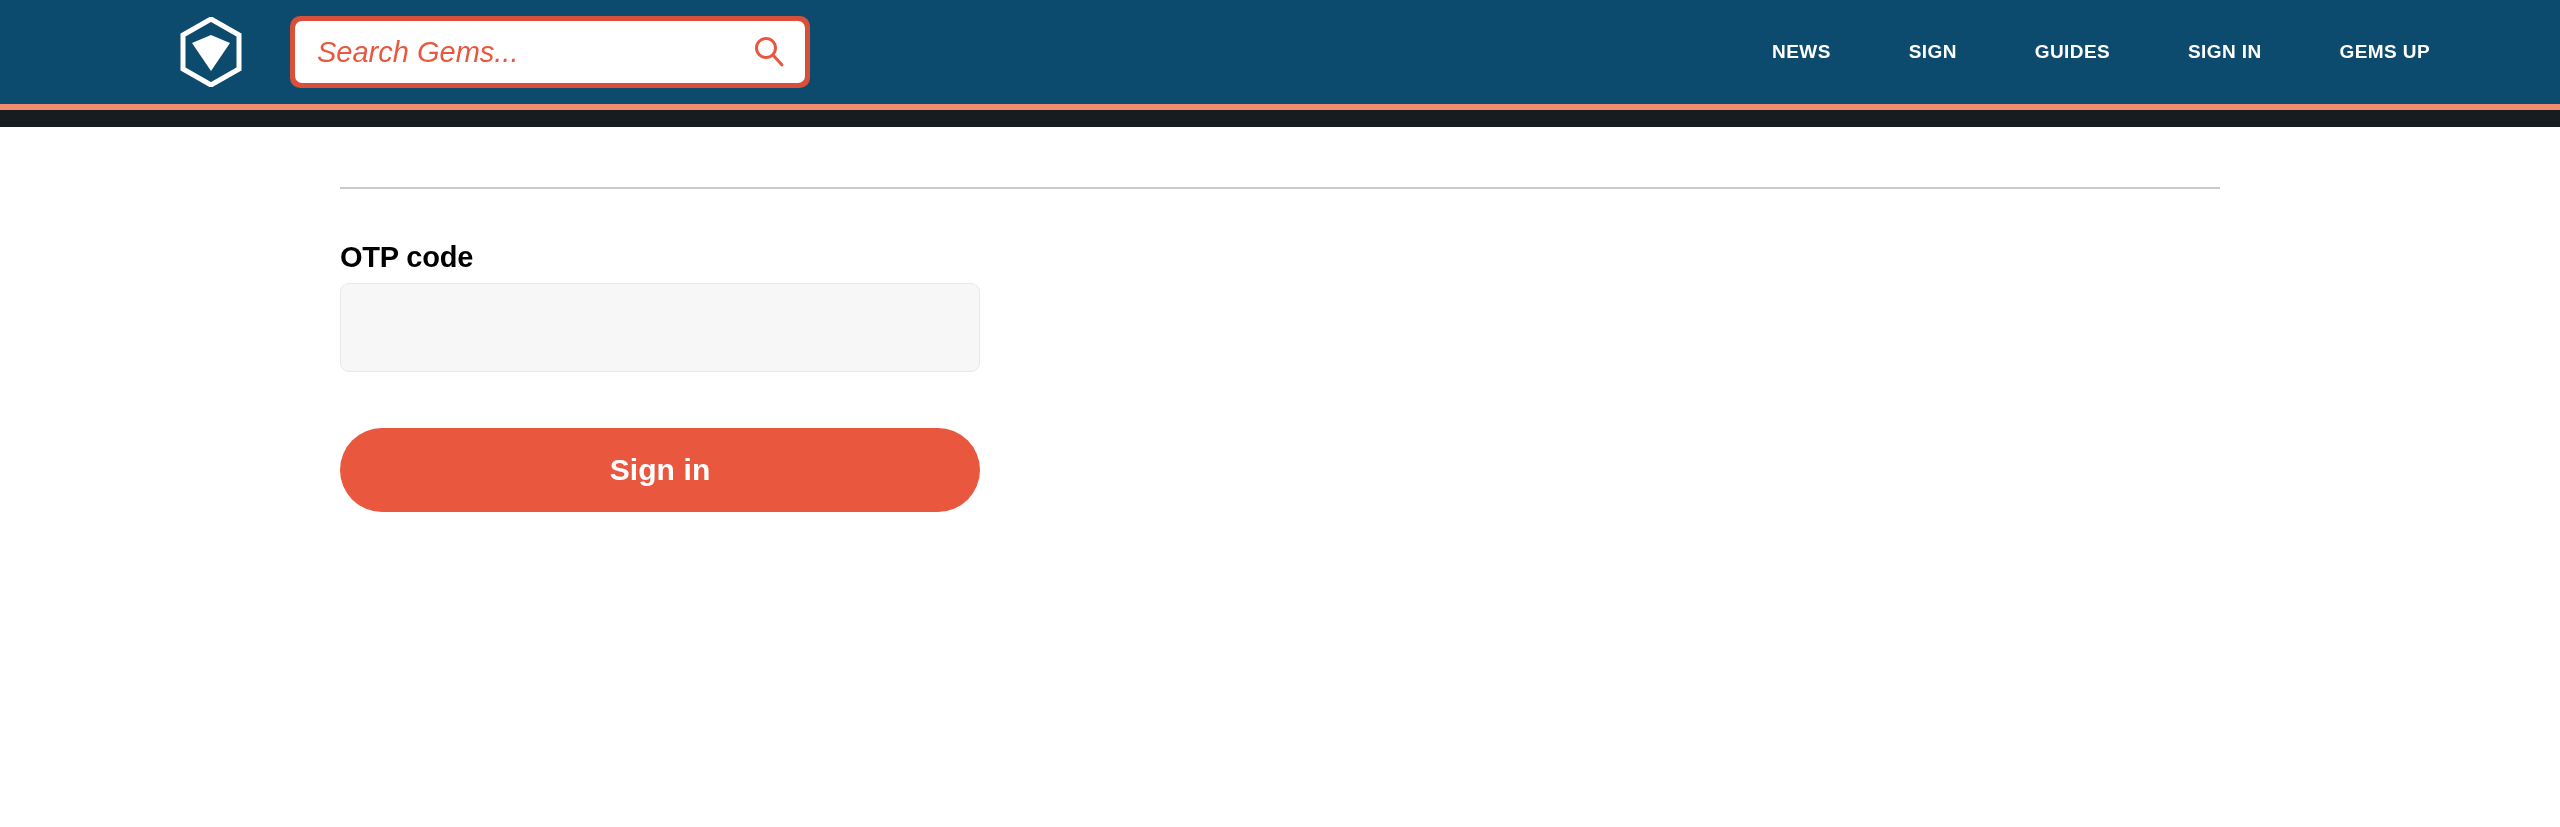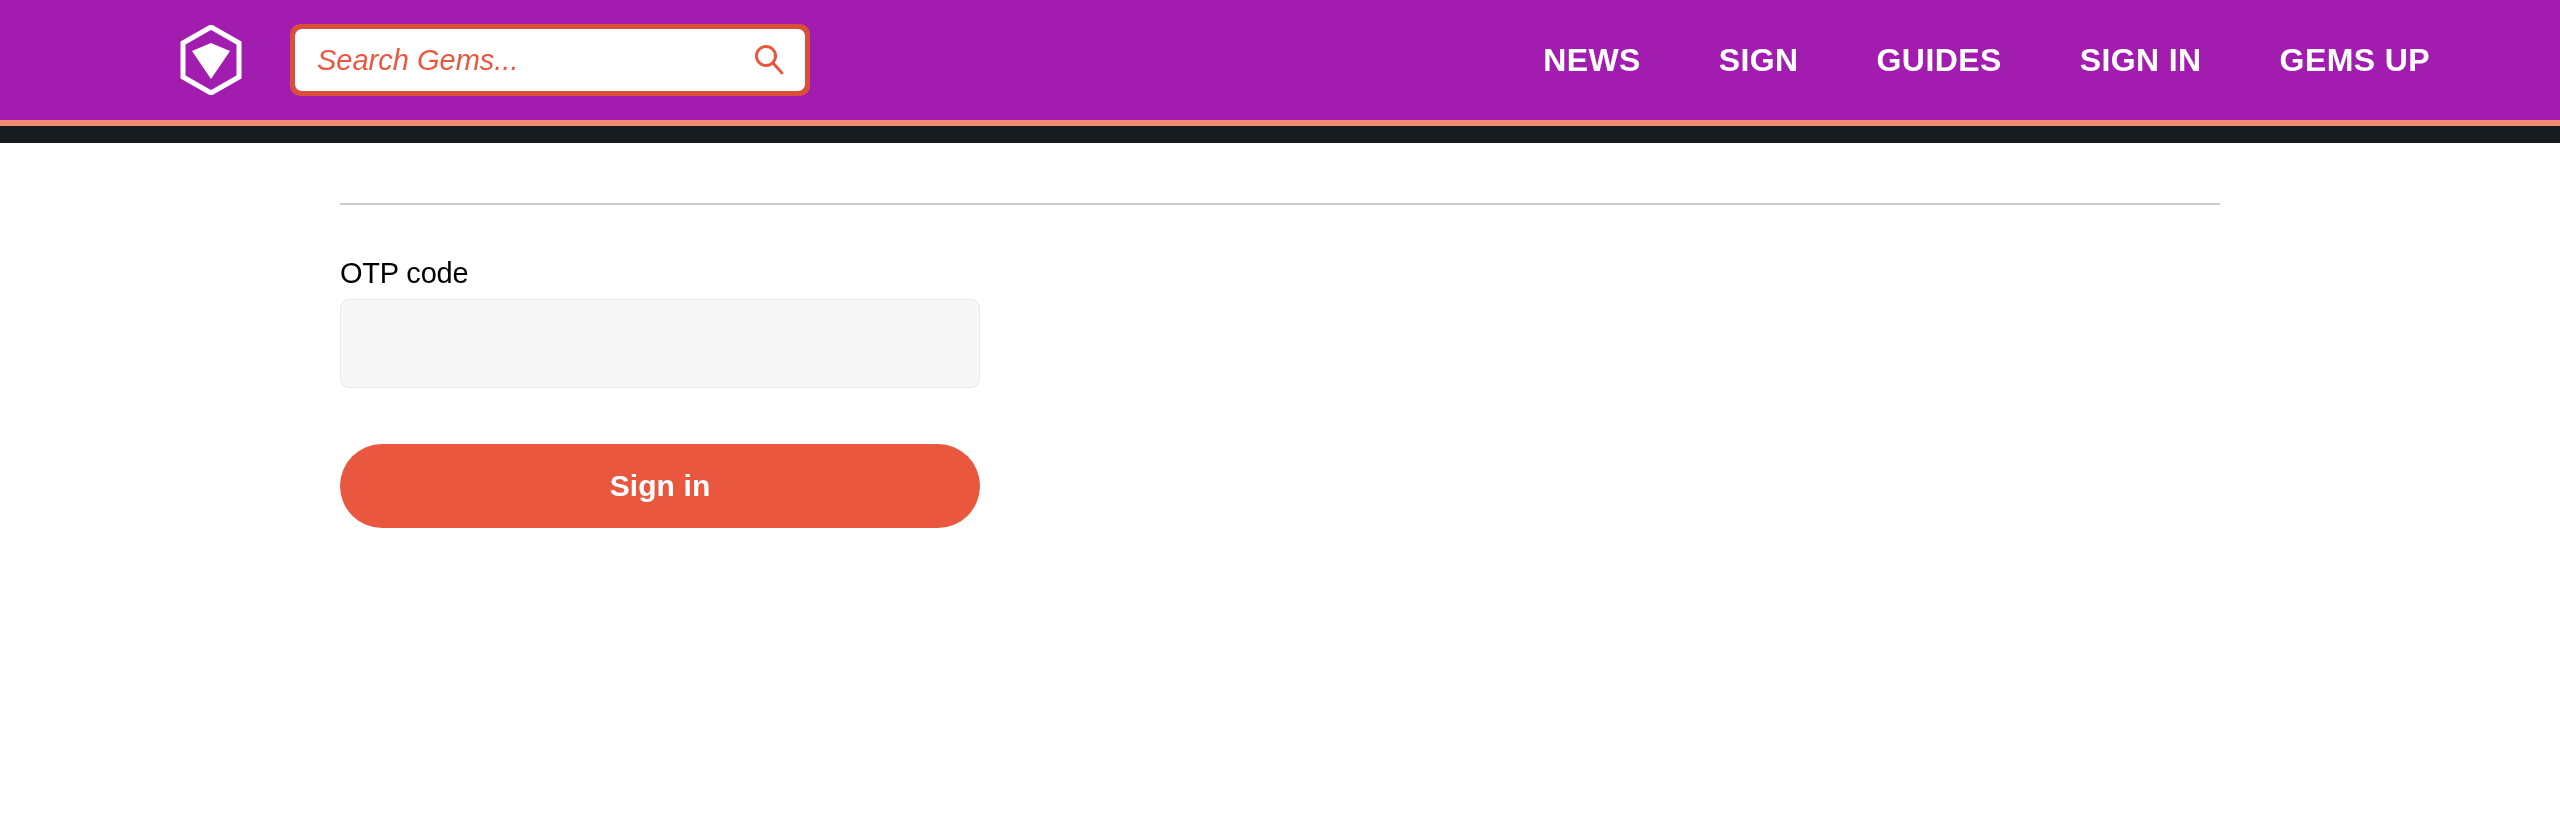--- a/index.html
+++ b/index.html
@@ -13,22 +13,22 @@
     height: 827px;
     background: #ffffff;
     font-family: "Liberation Sans", sans-serif;
     overflow: hidden;
   }
 
   
   .site-header {
     position: relative;
     width: 100%;
-    height: 120px;
-    background: #a21caf;
+    height: 104px;
+    background: #0c4a6e;
     display: flex;
     align-items: flex-end;
   }
   .header-inner {
     width: 100%;
     height: 100%;
     display: flex;
     align-items: center;
     padding-left: 180px;
     padding-right: 130px;
@@ -96,21 +96,21 @@
 
   
   .main-nav {
     margin-left: auto;
     display: flex;
     align-items: center;
   }
   .nav-link {
     color: #ffffff;
     text-decoration: none;
-    font-size: 32px;
+    font-size: 19px;
     font-weight: bold;
     letter-spacing: 0.4px;
     padding: 10px 0;
     margin-left: 78px;
     white-space: nowrap;
   }
   .nav-link:first-child { margin-left: 0; }
 
   
   .header-stripe-light {
@@ -145,21 +145,21 @@
     border: 0;
     margin: 60px 0 0 0;
   }
 
   .form-wrap {
     padding-top: 52px;
   }
   .field-label {
     display: block;
     font-size: 29px;
-    font-weight: normal;
+    font-weight: bold;
     color: #000000;
     margin: 0 0 9px 0;
     letter-spacing: -0.2px;
   }
   .otp-input {
     display: block;
     width: 640px;
     height: 89px;
     background: #f7f7f7;
     border: 1px solid #e8e8e8;

